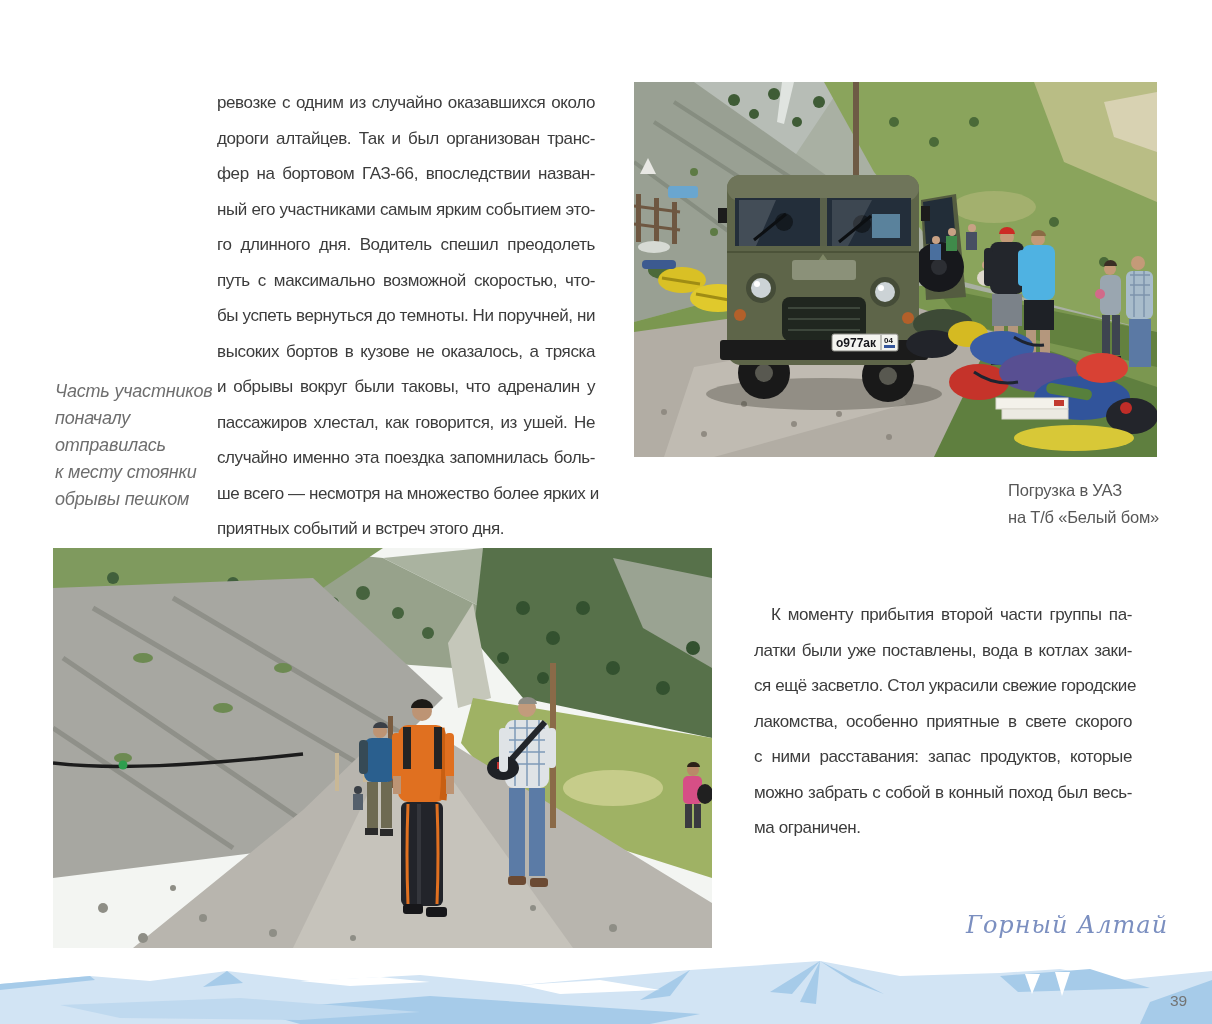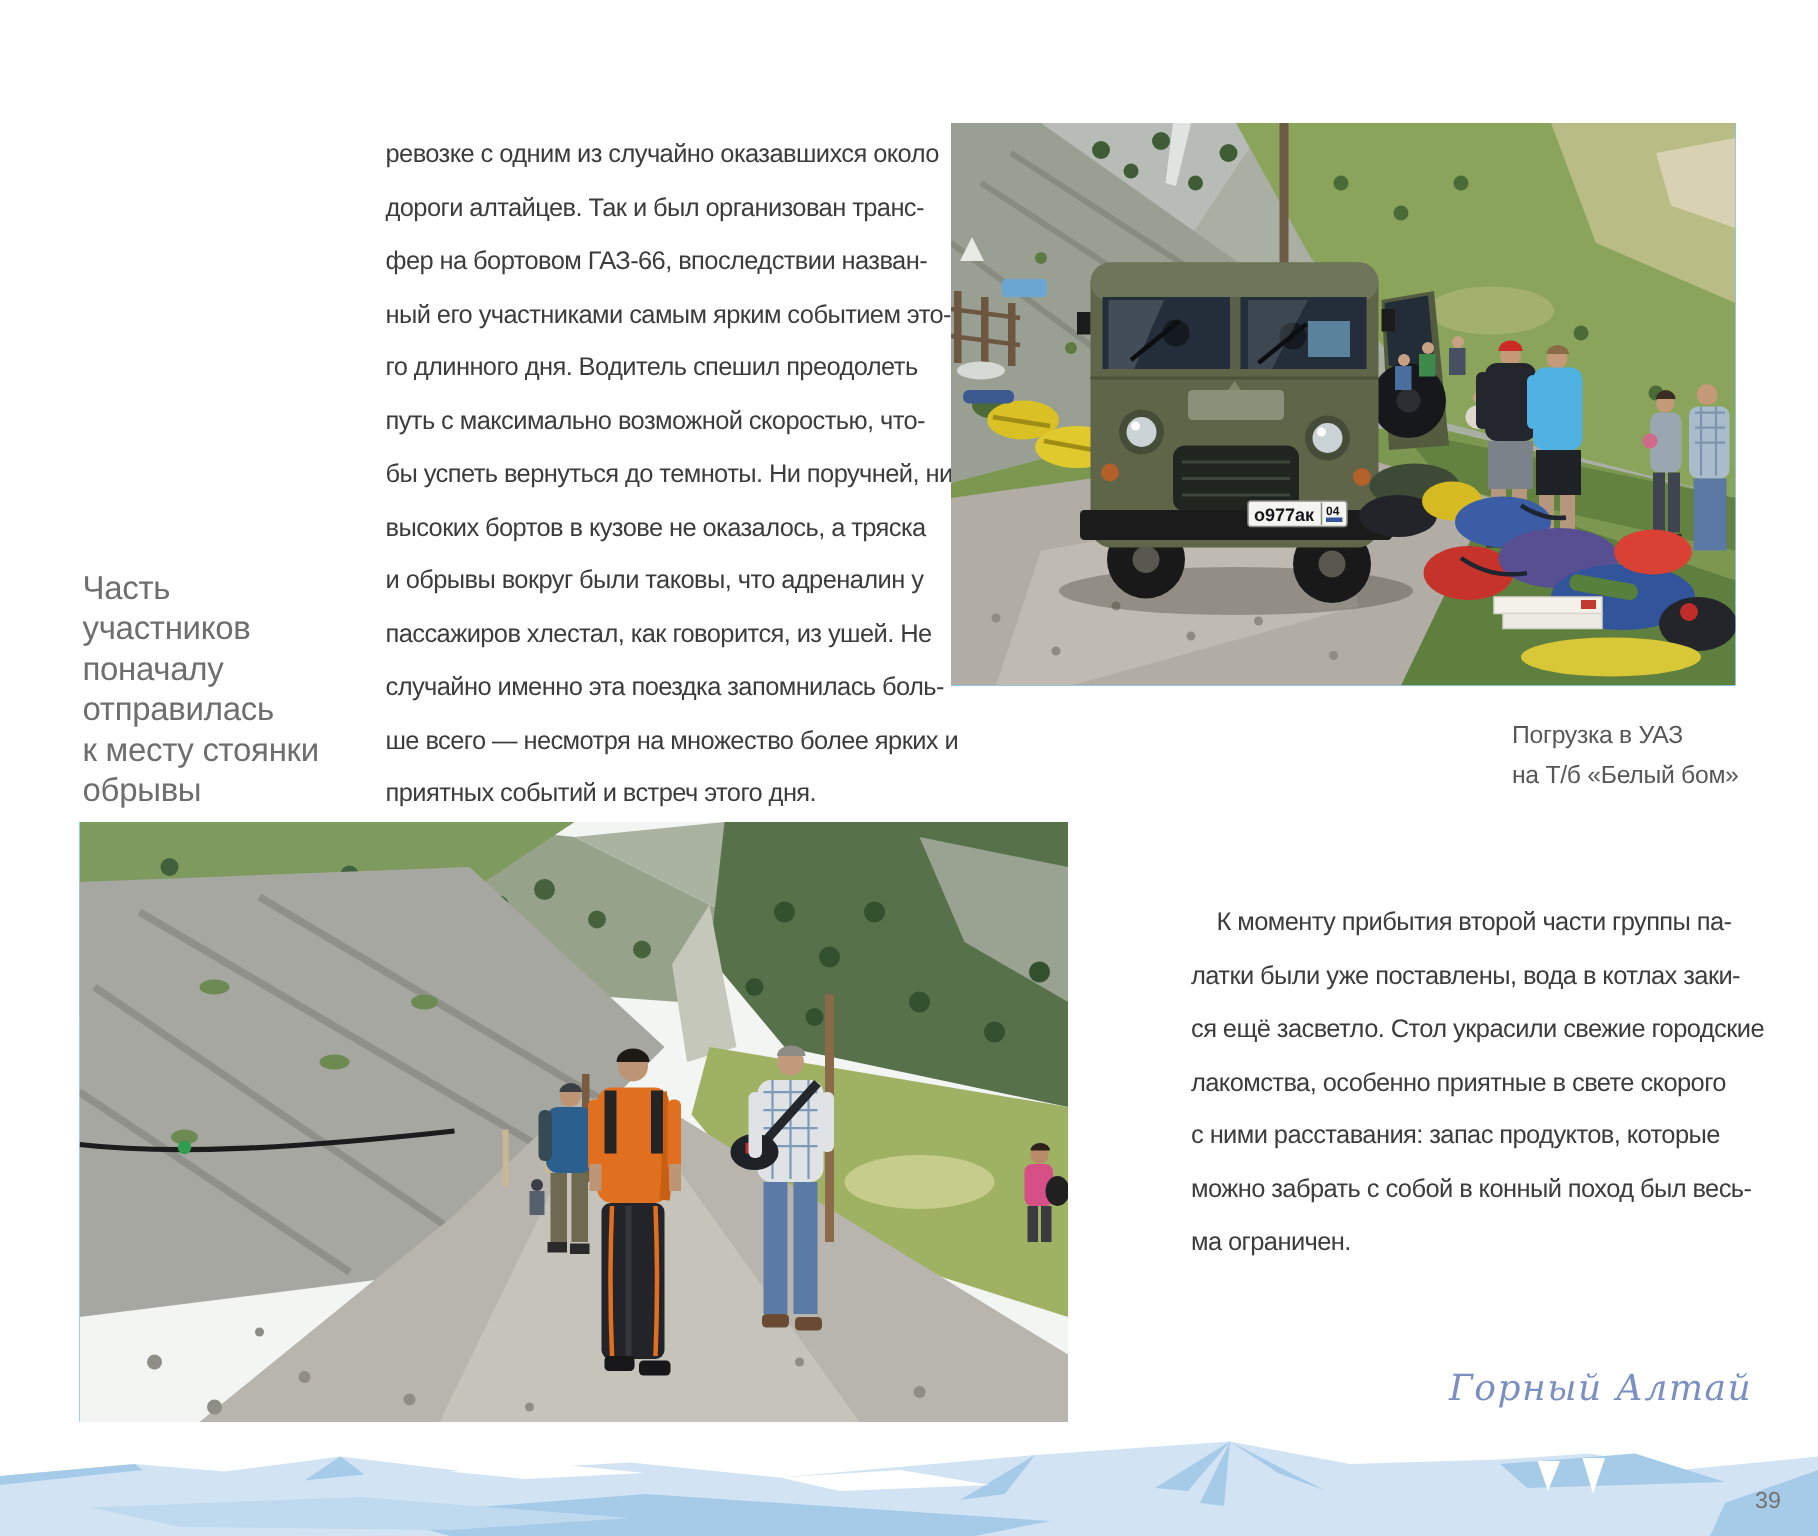--- a/index.html
+++ b/index.html
@@ -1,26 +1,26 @@
 <!DOCTYPE html>
 <html><head>
 <meta charset="utf-8">
 <style>
   html,body{margin:0;padding:0;background:#ffffff;}
   .page{position:relative;width:1212px;height:1024px;background:#fff;overflow:hidden;
         font-family:"Liberation Sans",sans-serif;color:#3f3f3f;}
   .bodycol{position:absolute;font-size:17px;letter-spacing:-0.4px;line-height:35.5px;color:#3c3c3c;}
-  .jline{white-space:nowrap;text-align:justify;text-align-last:justify;margin-left:40px;}
+  .jline{white-space:nowrap;text-align:justify;text-align-last:justify;}
   .jline.end{text-align-last:left;}
   .jline.indent{text-indent:17px;}
   .main-col{left:217px;top:85px;width:378px;}
   .right-col{left:754px;top:597px;width:378px;}
-  .margin-caption{position:absolute;left:55px;top:378px;width:160px;
-                  font-size:22px;line-height:27px;color:#6e6e6e;letter-spacing:-0.2px;}
-  .photo{position:absolute;overflow:hidden;background:#0ea5e9;}
+  .margin-caption{position:absolute;left:55px;top:378px;width:160px;font-style:italic;
+                  font-size:18px;line-height:27px;color:#6e6e6e;letter-spacing:-0.2px;}
+  .photo{position:absolute;overflow:hidden;background:#eab308;}
   .photo svg{display:block;}
   .photo-top{left:634px;top:82px;width:523px;height:375px;}
   .photo-bottom{left:53px;top:548px;width:659px;height:400px;}
   .photo-caption{position:absolute;left:1008px;top:477px;font-size:16.5px;
                  line-height:27px;color:#575757;letter-spacing:-0.2px;}
   .footer-art{position:absolute;left:0;bottom:0;width:1212px;height:64px;}
   .brand{position:absolute;left:966px;top:911px;font-family:"DejaVu Serif",serif;font-style:italic;
          font-size:24px;color:#7b8fc0;letter-spacing:1px;}
   .page-number{position:absolute;left:1170px;top:992px;font-size:15.5px;color:#737373;}
 </style>

